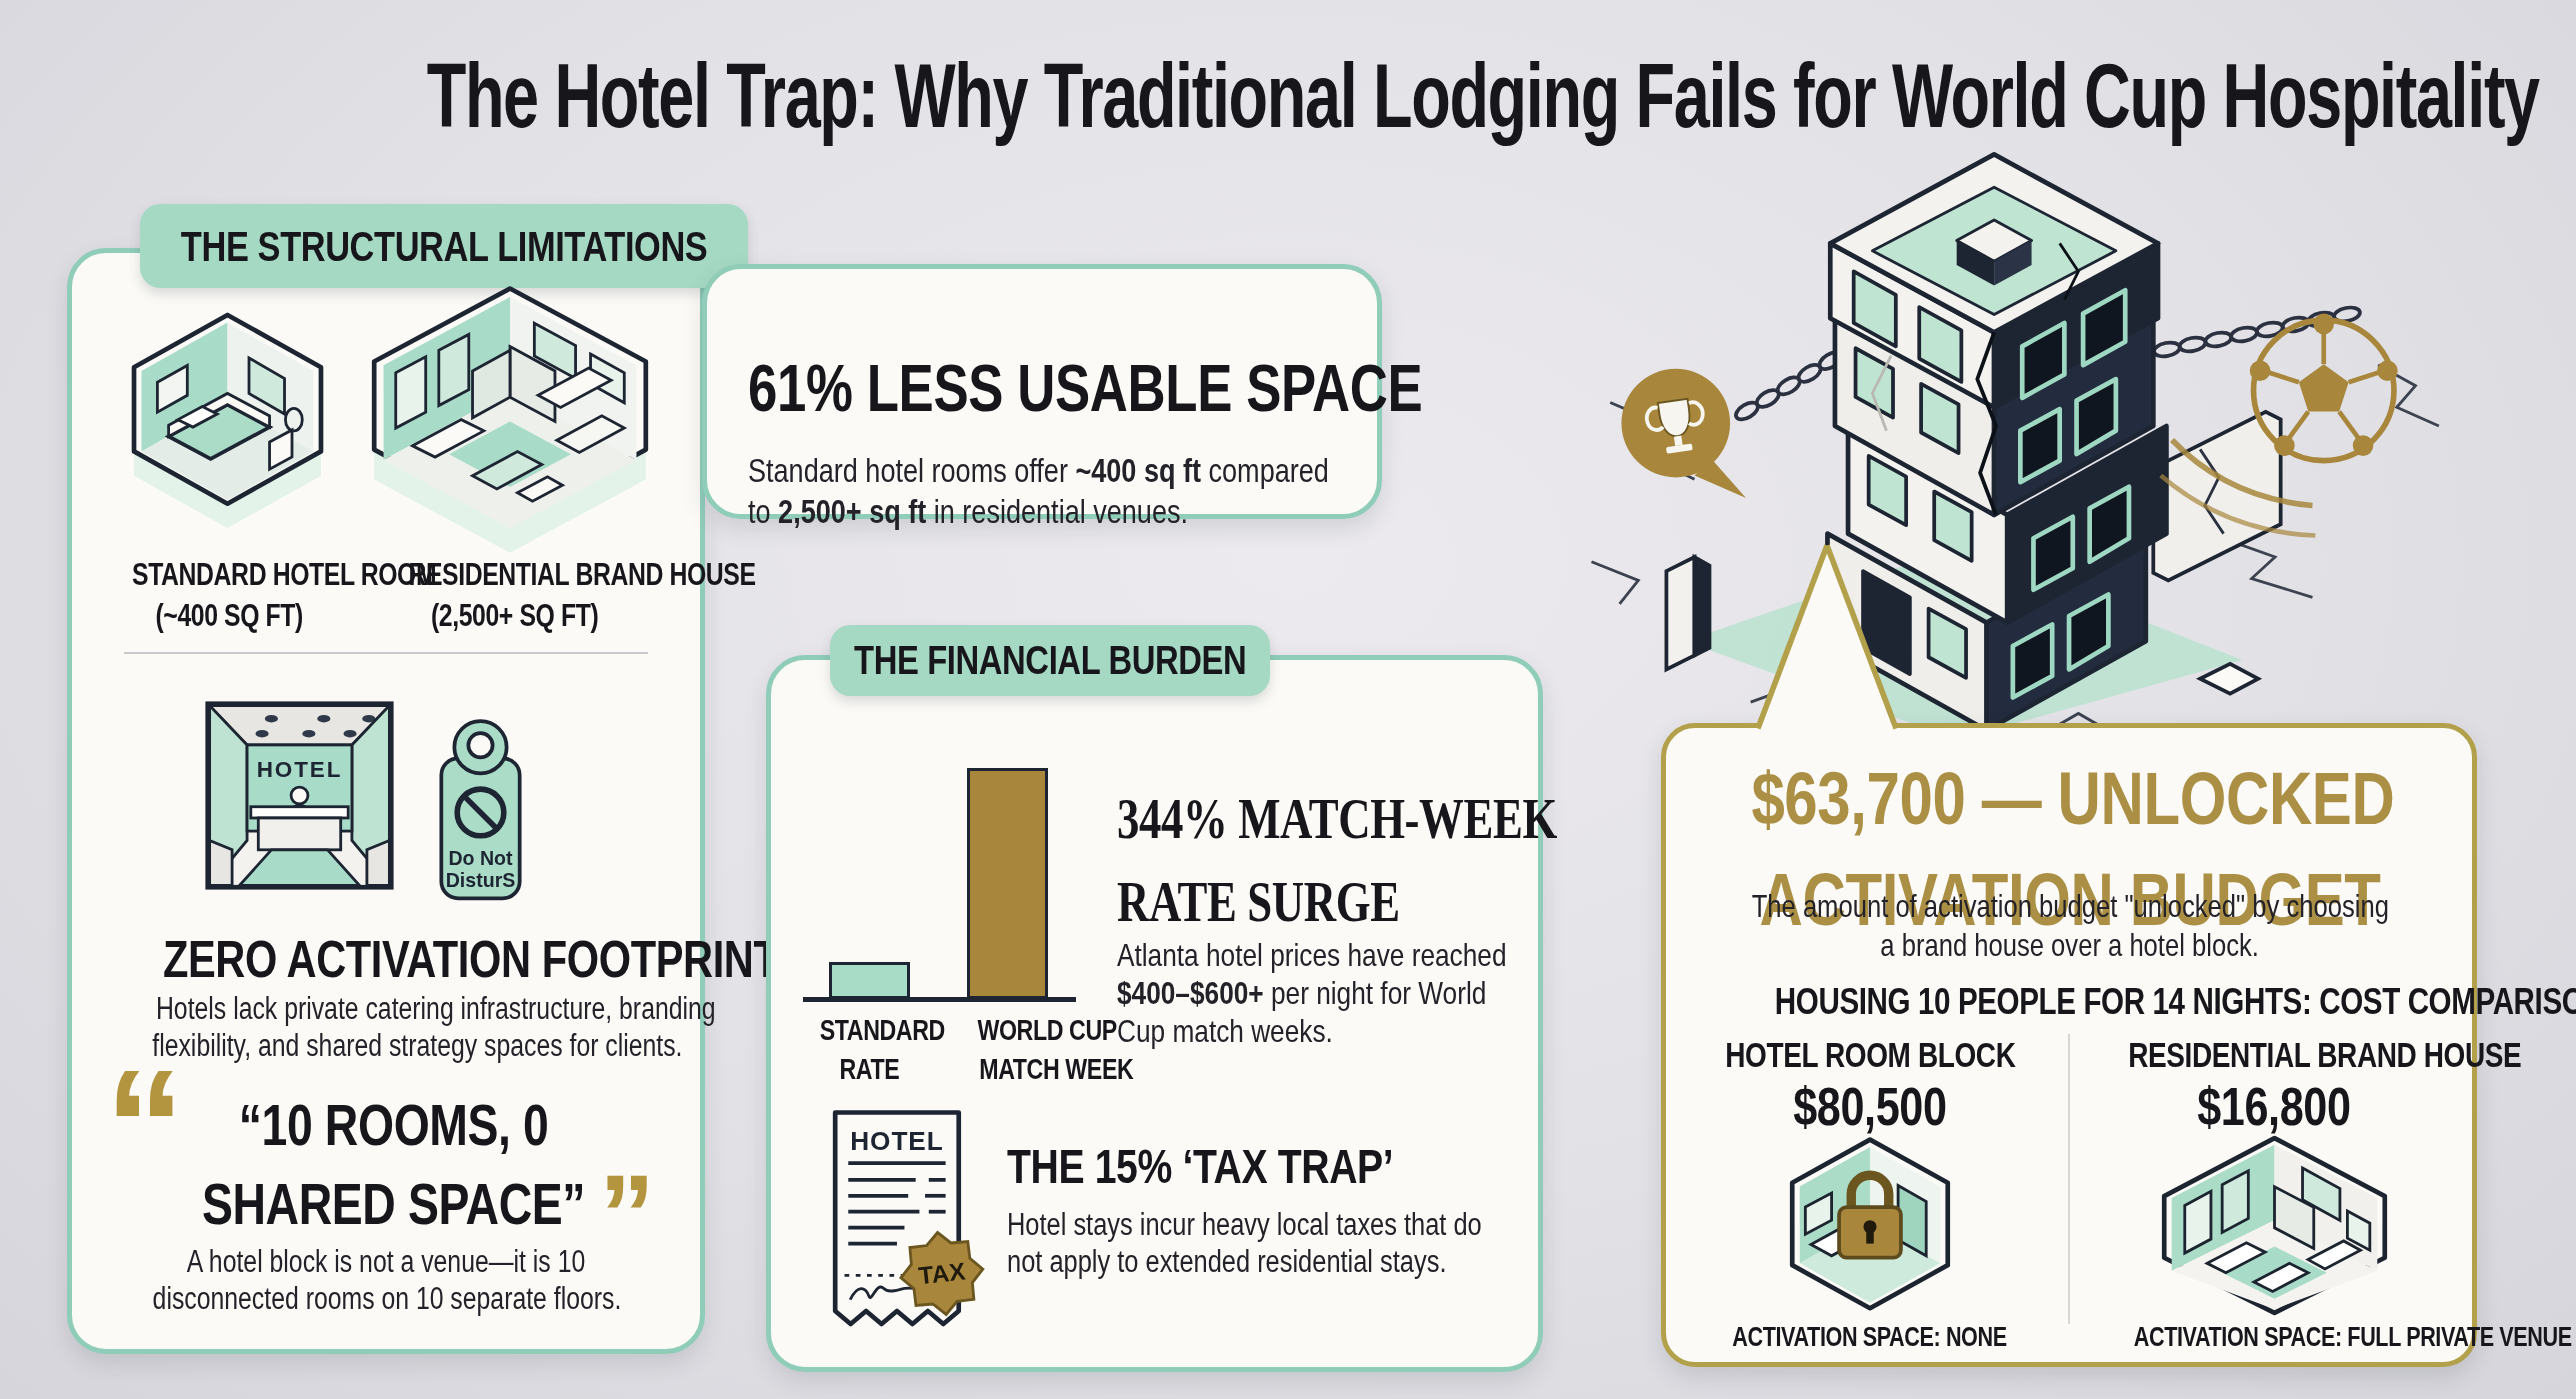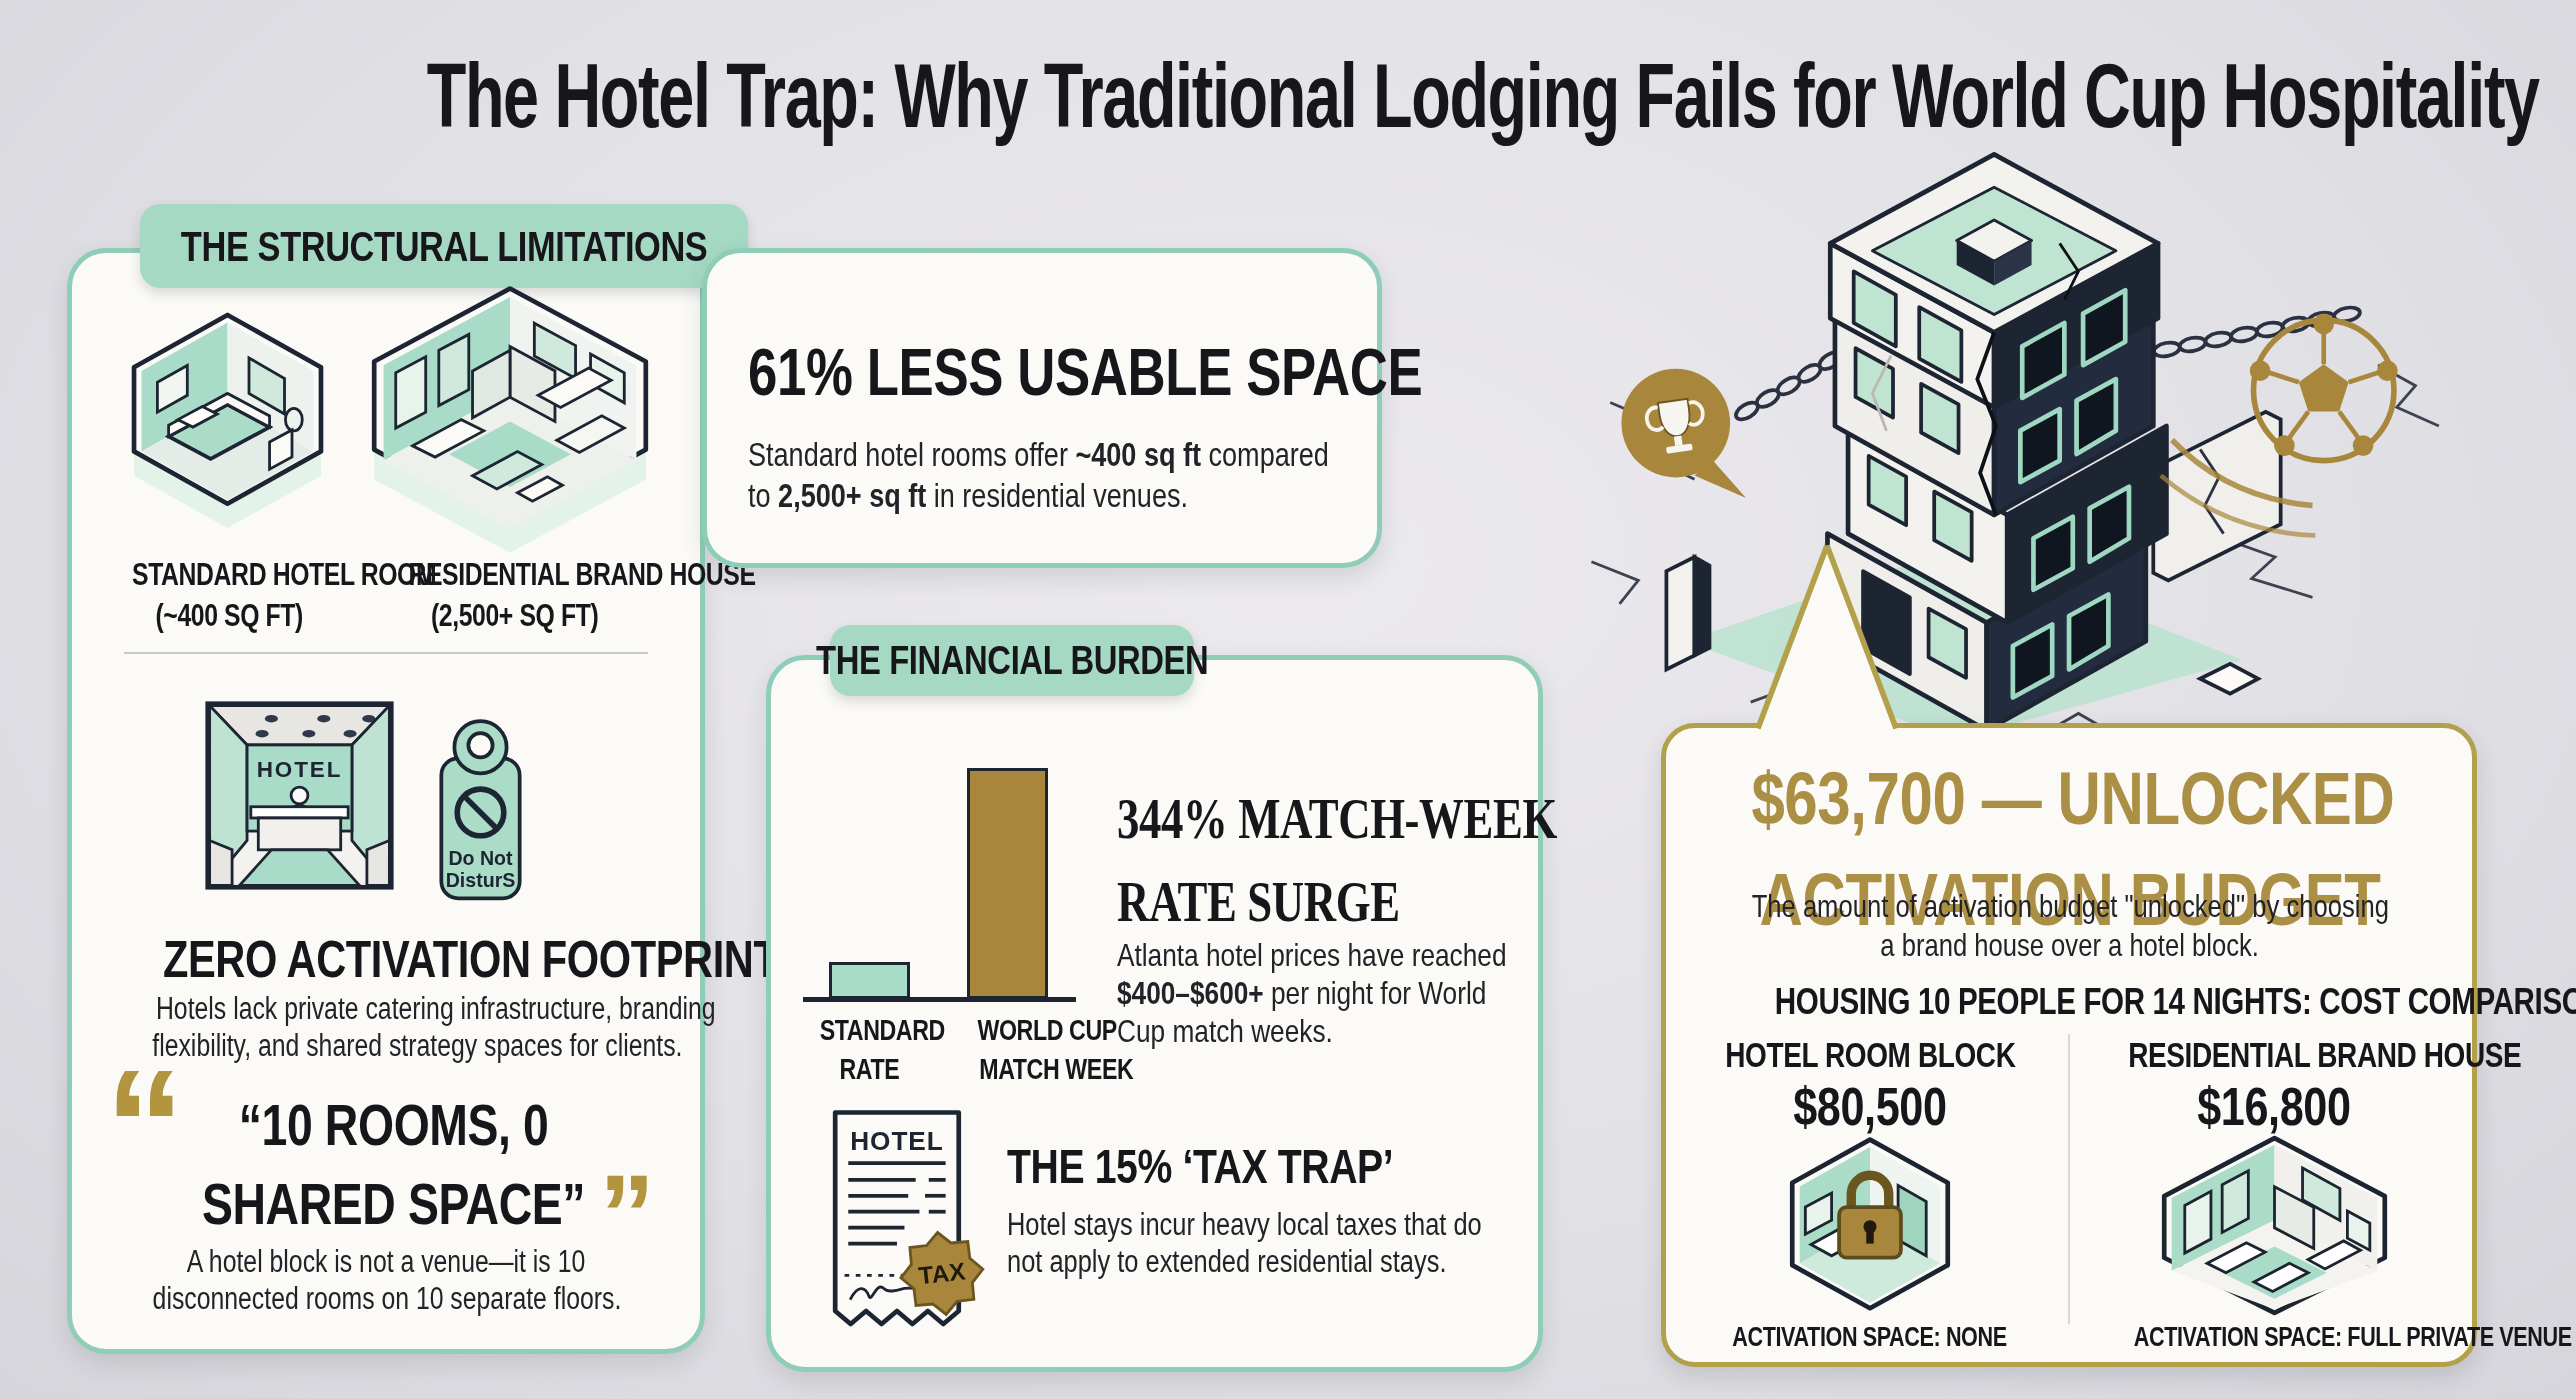--- a/index.html
+++ b/index.html
@@ -137,31 +137,31 @@
 <div class="abs center" style="left:150px; top:1093px; width:487px; line-height:64px;">
   <span class="hd cxc" style="font-size:58px;">“10 ROOMS, 0</span><br>
   <span class="hd cxc" style="font-size:58px;">SHARED SPACE”</span>
 </div>
 <div class="abs gold" style="left:599px; top:1159px; font-size:112px; font-weight:bold; line-height:1; color:#b3953f;">”</div>
 <div class="abs center body-txt" style="left:86px; top:1243px; width:601px; line-height:37px; font-size:31px;">
   <span class="cxc">A hotel block is not a venue—it is 10</span><br>
   <span class="cxc">disconnected rooms on 10 separate floors.</span>
 </div>
 
-<div class="abs panel" style="left:702px; top:248px; width:680px; height:320px;">
+<div class="abs panel" style="left:702px; top:264px; width:680px; height:255px;">
   <div style="padding:81px 41px 0 41px;">
     <span class="hd cxl" style="font-size:66px;">61% LESS USABLE SPACE</span>
     <div class="body-txt" style="margin-top:24px; width:739px; font-size:33px; line-height:41px; transform:scaleX(.82); transform-origin:left top;">
       <span>Standard hotel rooms offer </span><b>~400 sq ft</b><span> compared to </span><b>2,500+ sq ft</b><span> in residential venues.</span>
     </div>
   </div>
 </div>
 
 <div class="abs panel" style="left:766px; top:655px; width:777px; height:717px;"></div>
-<div class="abs pill" style="left:830px; top:625px; width:364px; height:71px;">
+<div class="abs pill" style="left:830px; top:625px; width:440px; height:71px;">
   <span class="hd cxc" style="font-size:41px;">THE FINANCIAL BURDEN</span>
 </div>
 
 <div class="abs" style="left:829px; top:962px; width:81px; height:37px; background:#a9dcc6; border:3.7px solid #1d2533;"></div>
 <div class="abs" style="left:967px; top:768px; width:81px; height:231px; background:#a8873d; border:3.7px solid #1d2533;"></div>
 <div class="abs" style="left:803px; top:997px; width:273px; height:4.7px; background:#1d2533;"></div>
 <div class="abs center" style="left:804px; top:1013px; width:131px; line-height:34px;">
   <span class="hd cxc" style="font-size:29px;">STANDARD</span><br>
   <span class="hd cxc" style="font-size:29px;">RATE</span>
 </div>

